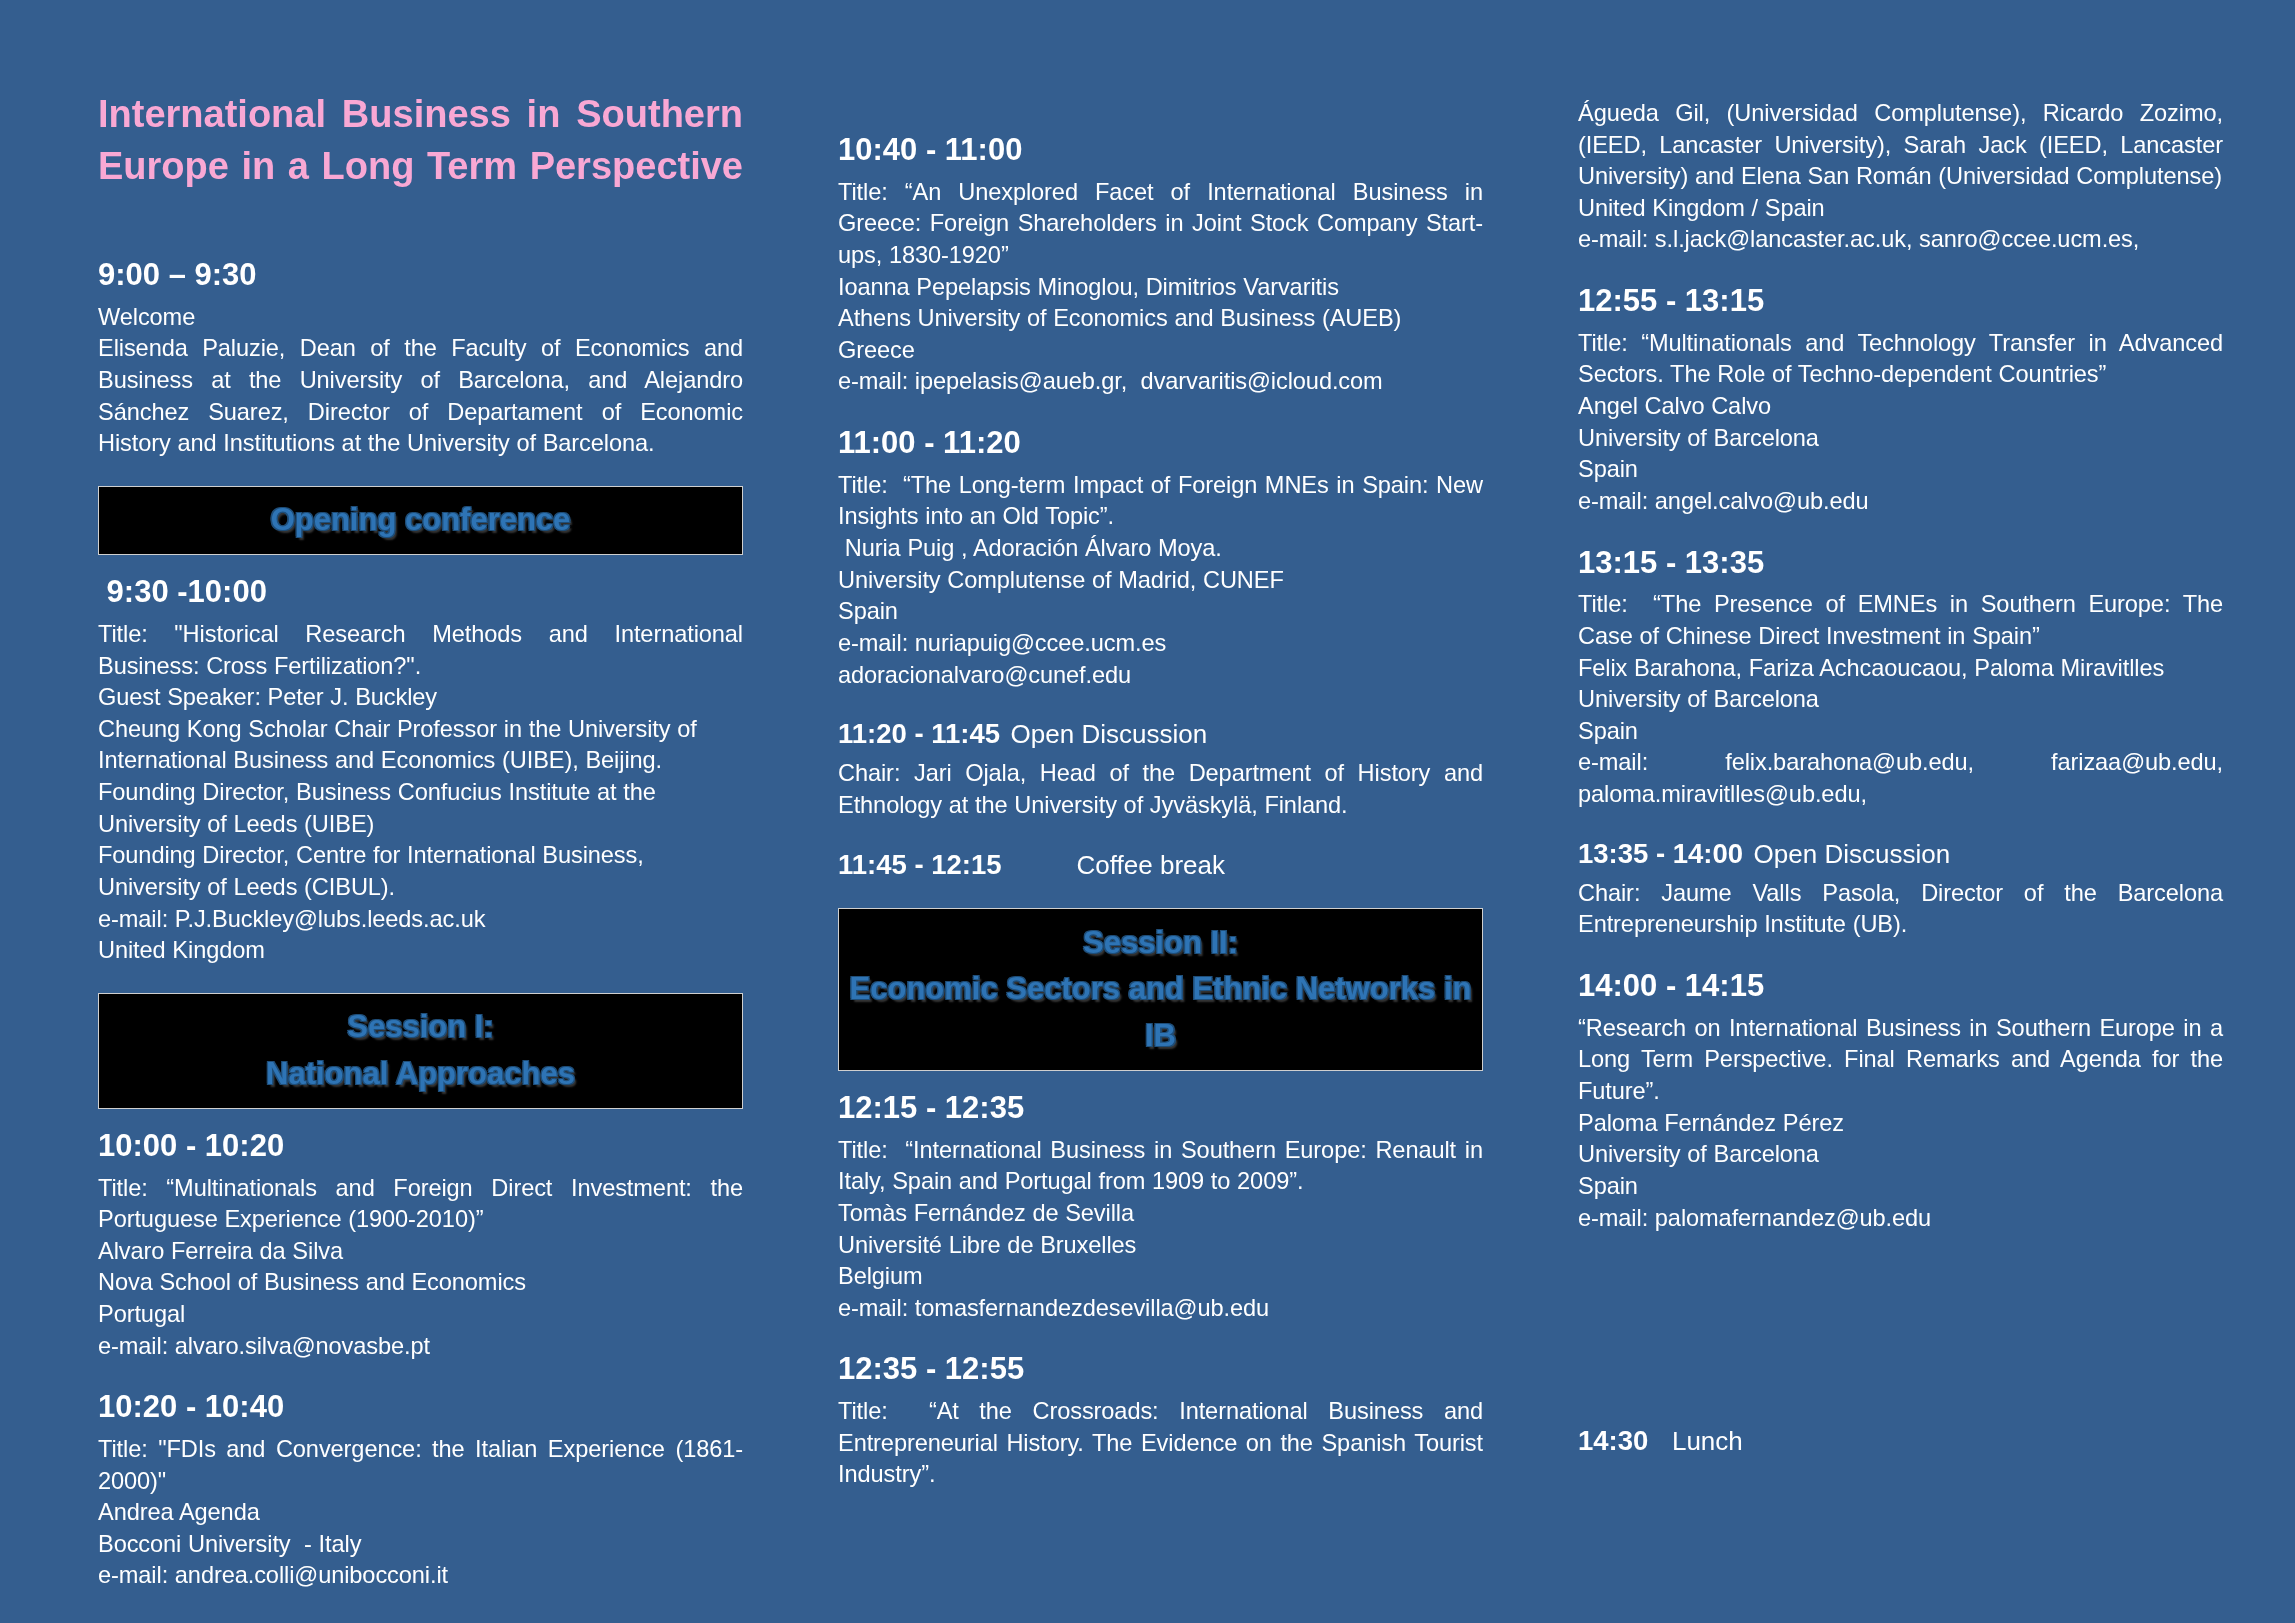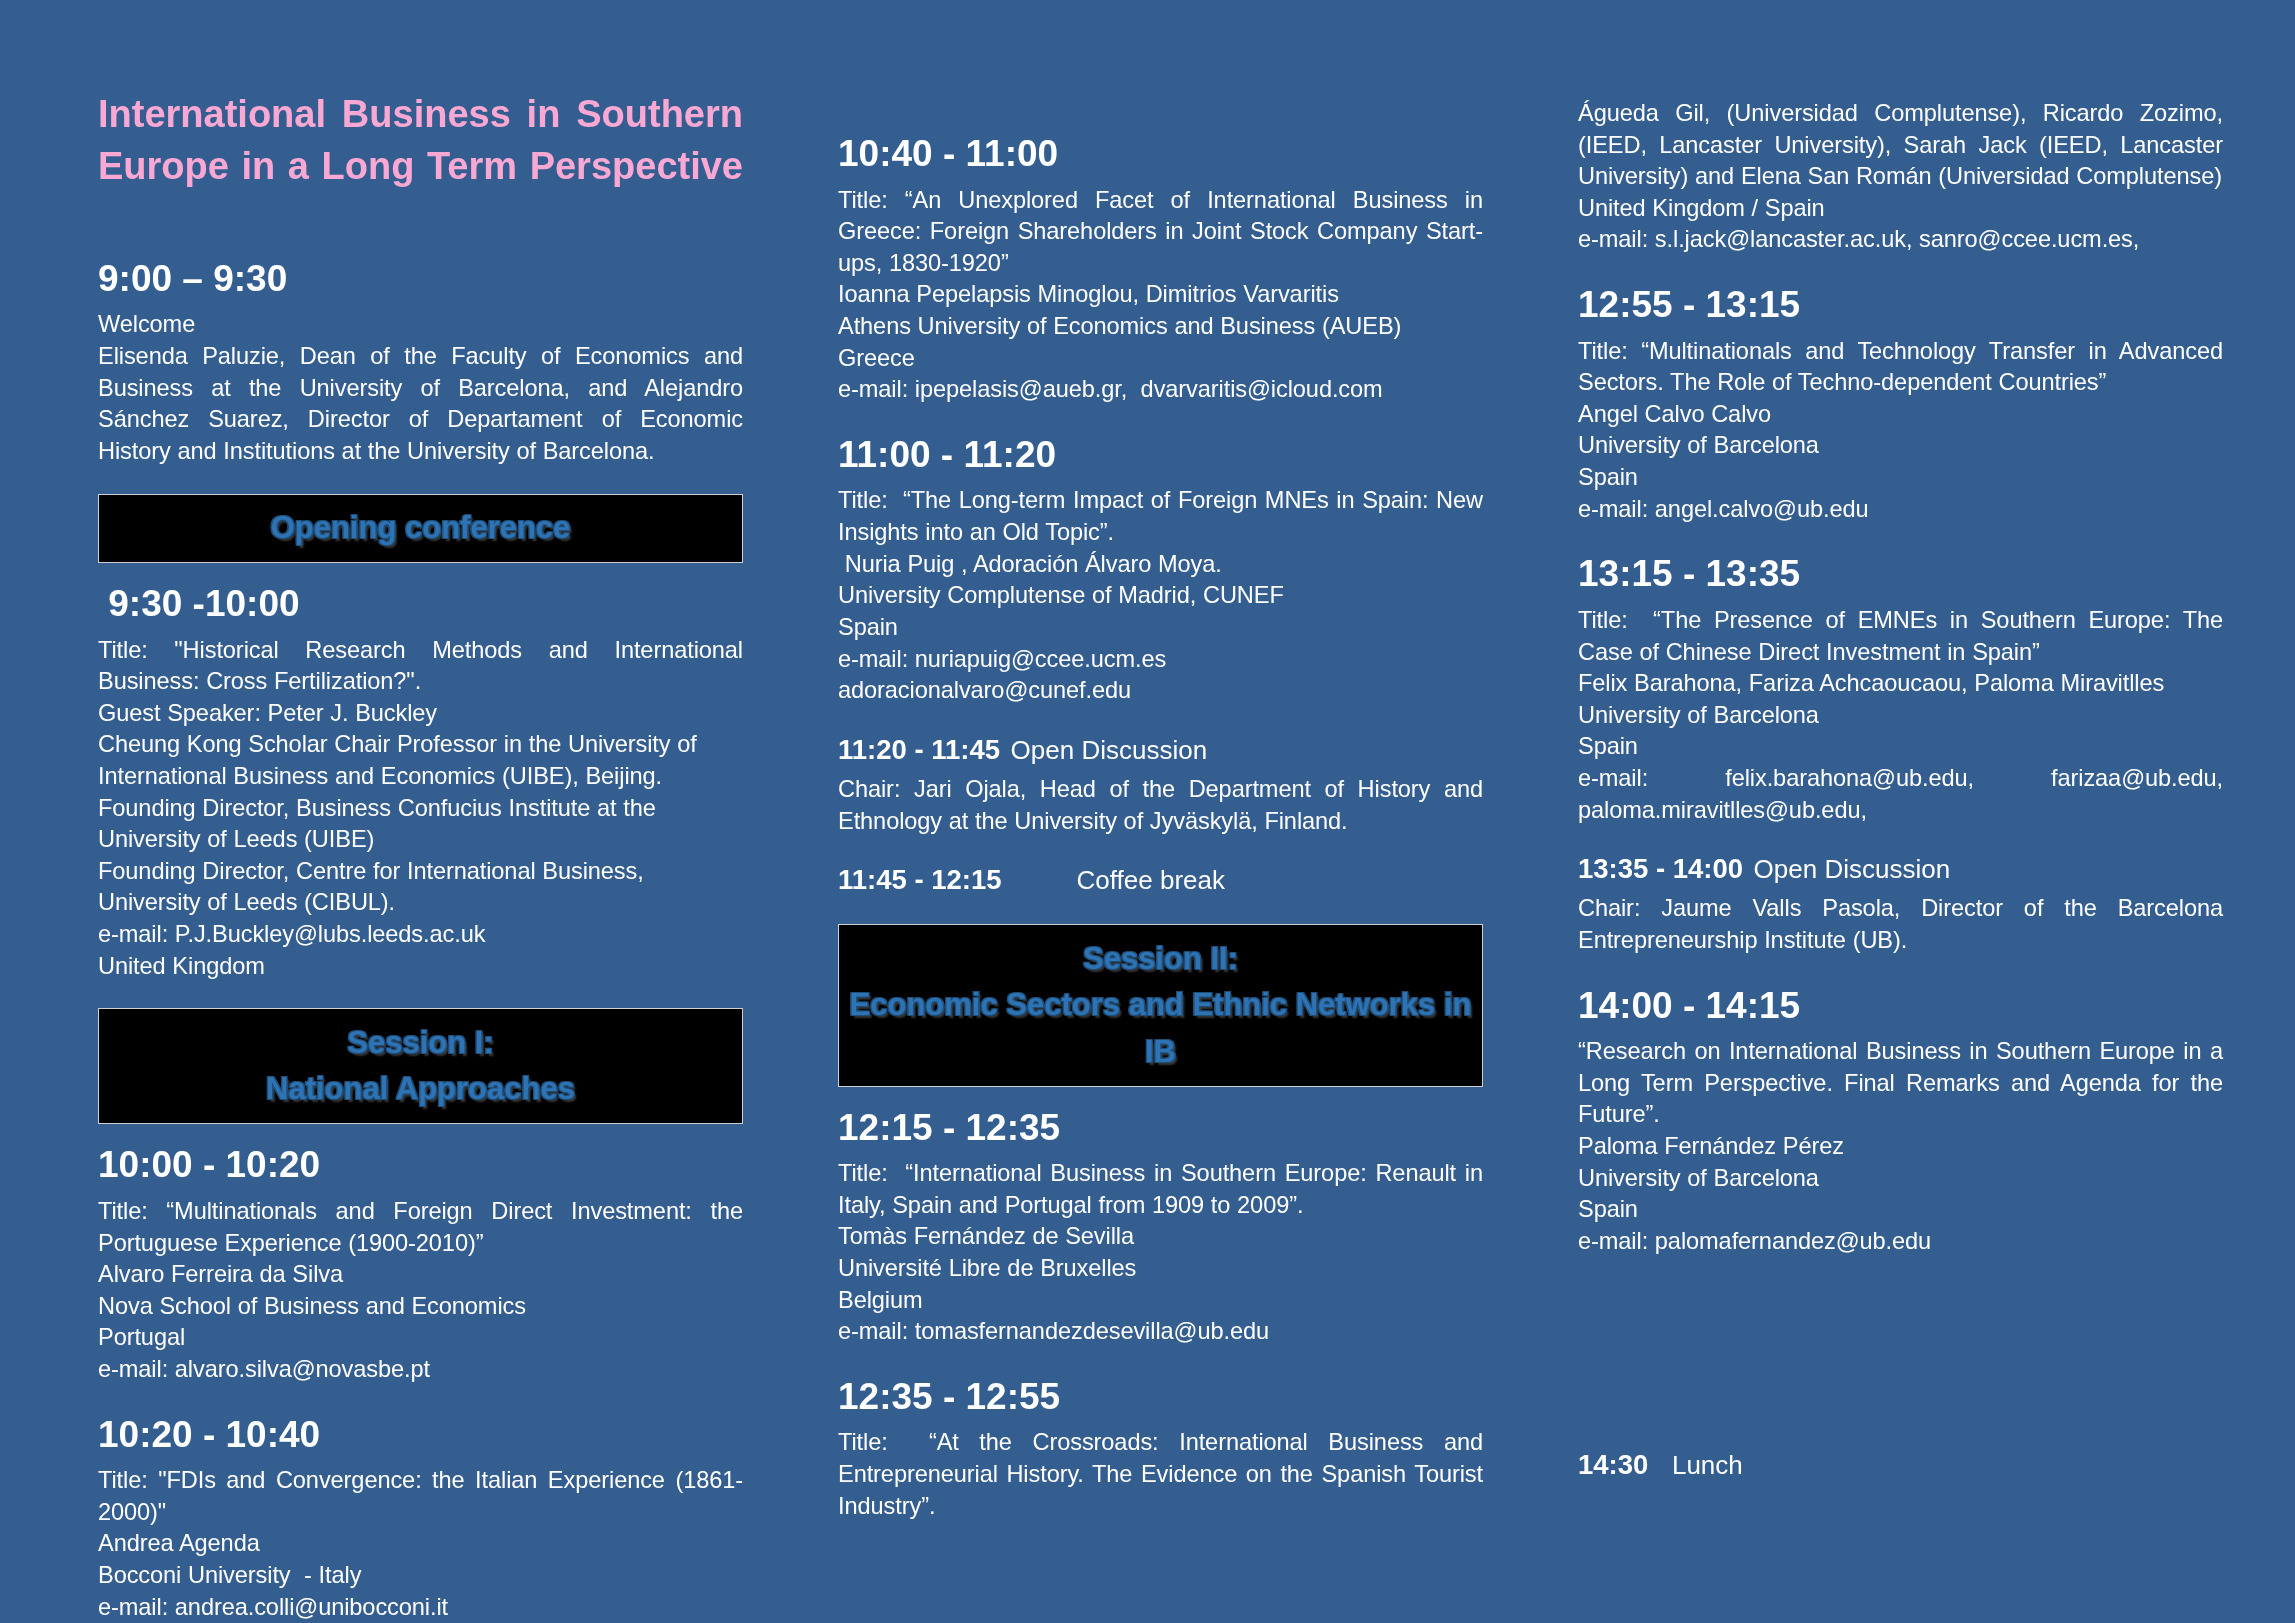--- a/index.html
+++ b/index.html
@@ -19,21 +19,21 @@
   .col2{padding-top:105px}
   .col3{padding-top:98px}
 
   .doc-title{margin:0 0 62px 0;}
   .doc-title .tline{
     font-size:38px;font-weight:bold;line-height:1.38;
     text-align:justify;text-align-last:justify;
     color:#f9a8d4;
   }
   .time{
-    font-size:37px;font-weight:bold;line-height:1.3;
+    font-size:31px;font-weight:bold;line-height:1.3;
     margin:25px 0 6.5px 0;white-space:pre-wrap;
   }
   .para{
     font-size:23.6px;line-height:1.34;margin:0;
     letter-spacing:-0.1px;word-spacing:0.3px;white-space:pre-wrap;
   }
   .para.just{text-align:justify;}
   .timeline{font-size:26px;line-height:1.3;margin:25px 0 6.5px 0;}
   .timeline b{font-size:27.5px;}
   .gap-sm{margin-left:10.5px}

